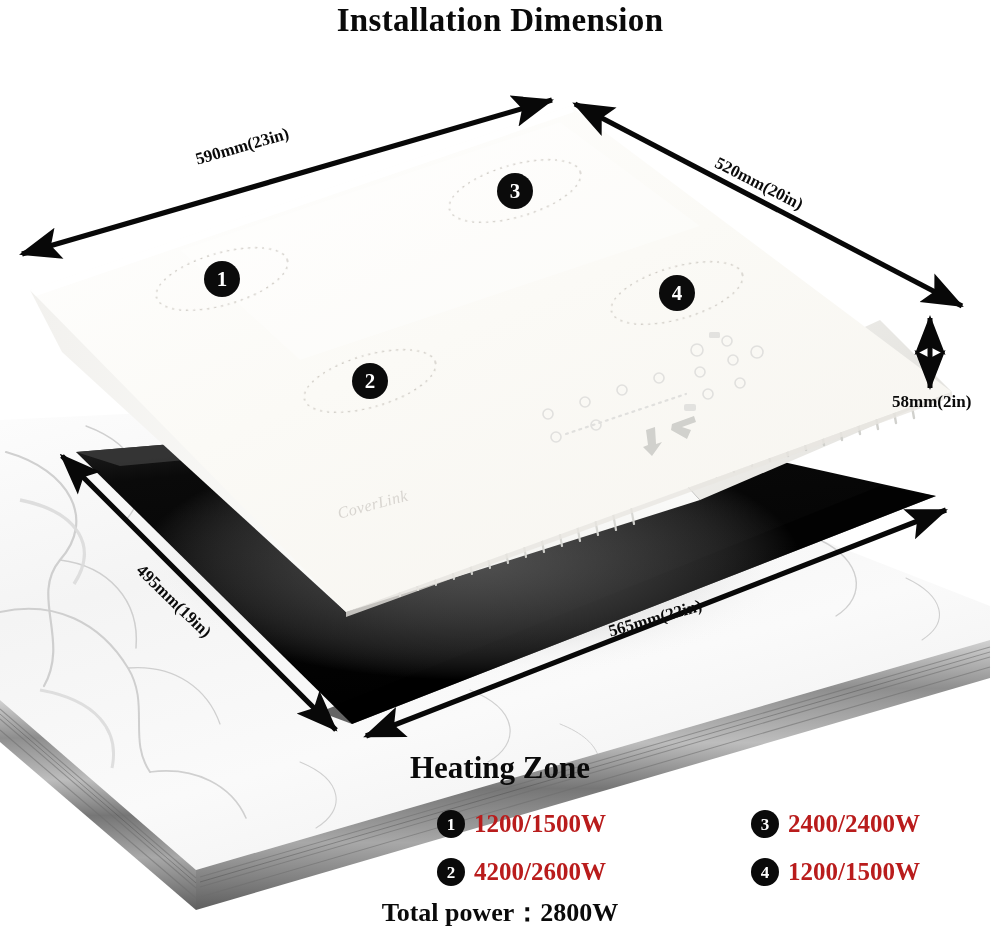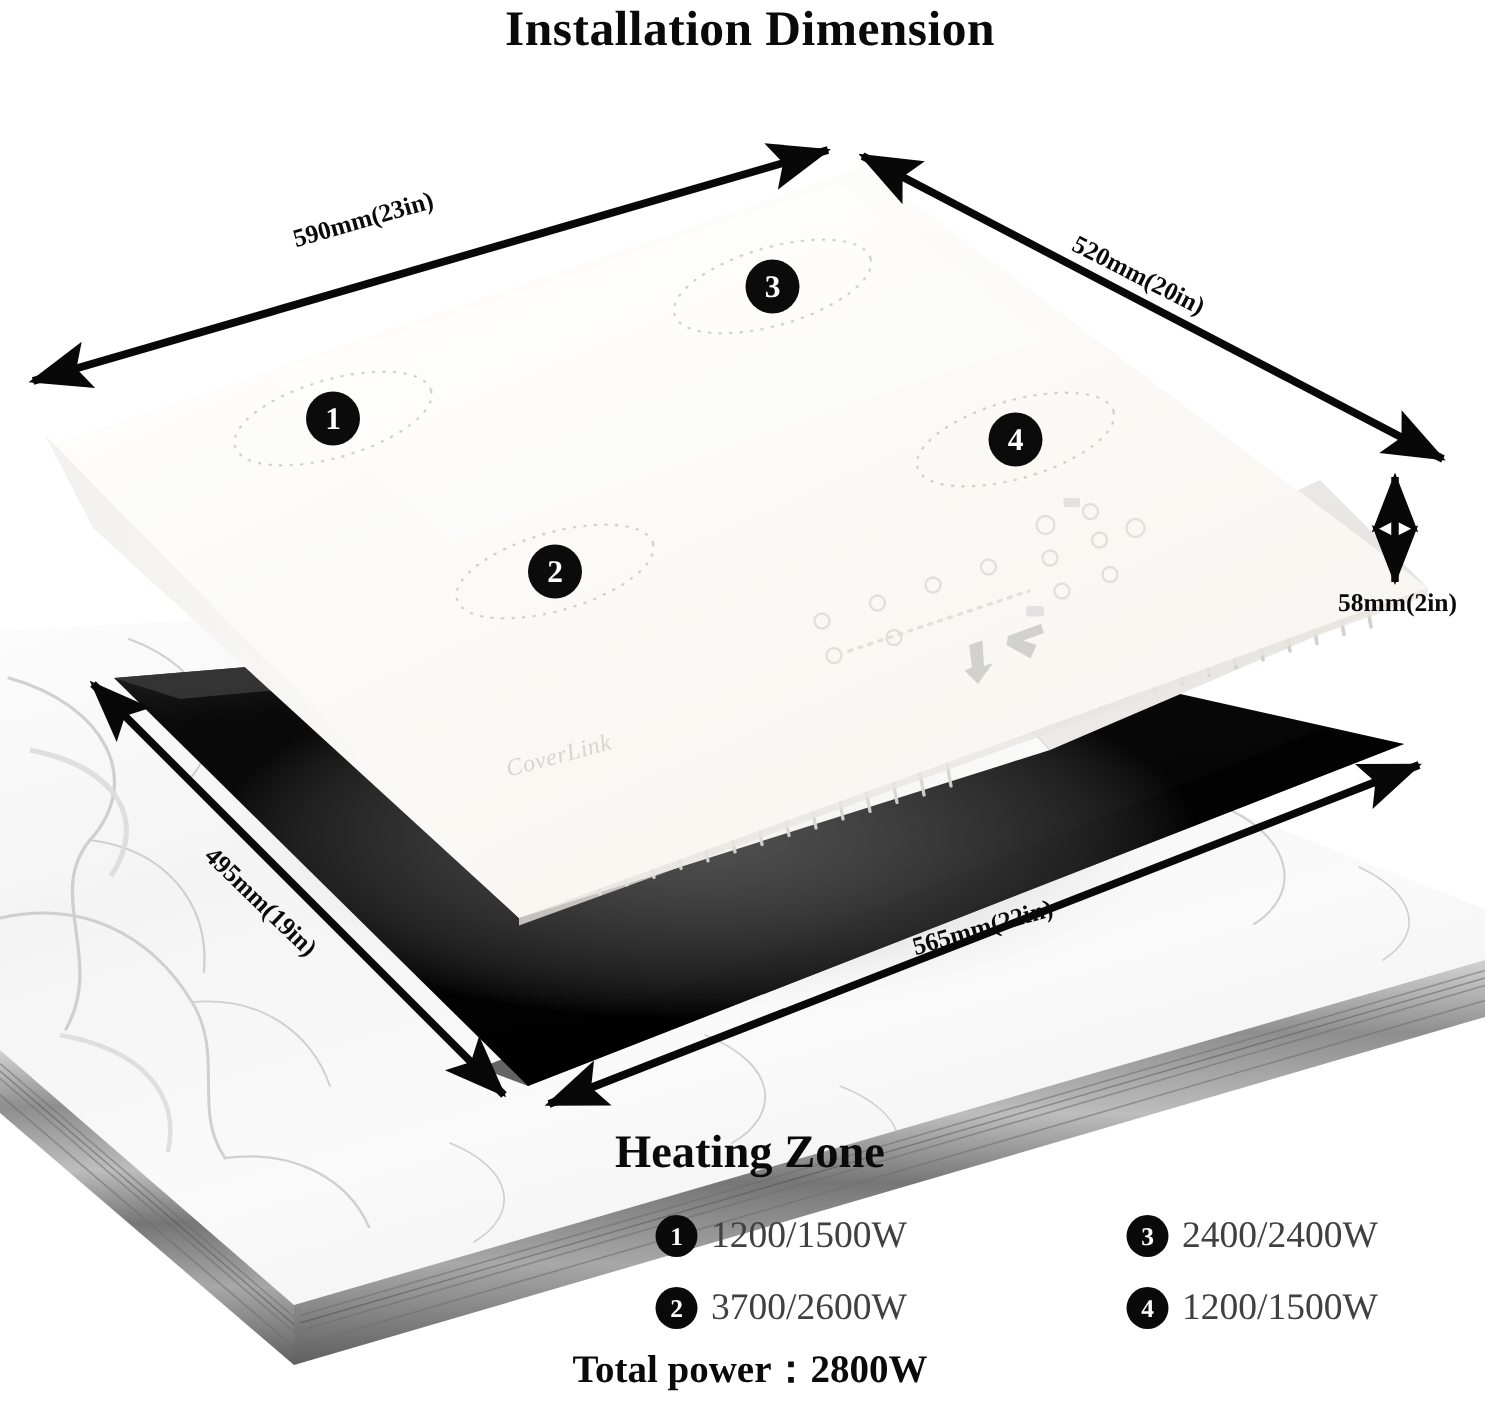--- a/index.html
+++ b/index.html
@@ -69,22 +69,22 @@
     font-size: 17px;
     font-weight: bold;
     display: flex;
     align-items: center;
     justify-content: center;
     line-height: 1;
     flex: none;
   }
   .legend-text {
     font-size: 25px;
-    font-weight: normal;
-    color: #404040;
+    font-weight: bold;
+    color: #b91c1c;
     white-space: nowrap;
   }
   #legend-1 { left: 437px; top: 810px; }
   #legend-2 { left: 437px; top: 858px; }
   #legend-3 { left: 751px; top: 810px; }
   #legend-4 { left: 751px; top: 858px; }
   #total-power {
     left: 0; top: 895px; width: 1000px;
     text-align: center;
     font-size: 26px;
@@ -369,21 +369,21 @@
 
   <div class="txt" id="heating-title">Heating Zone</div>
 
   <div class="legend-row" id="legend-1">
     <div class="legend-badge">1</div>
     <div class="legend-text">1200/1500W</div>
   </div>
 
   <div class="legend-row" id="legend-2">
     <div class="legend-badge">2</div>
-    <div class="legend-text">3700/2600W</div>
+    <div class="legend-text">4200/2600W</div>
   </div>
 
   <div class="legend-row" id="legend-3">
     <div class="legend-badge">3</div>
     <div class="legend-text">2400/2400W</div>
   </div>
 
   <div class="legend-row" id="legend-4">
     <div class="legend-badge">4</div>
     <div class="legend-text">1200/1500W</div>

